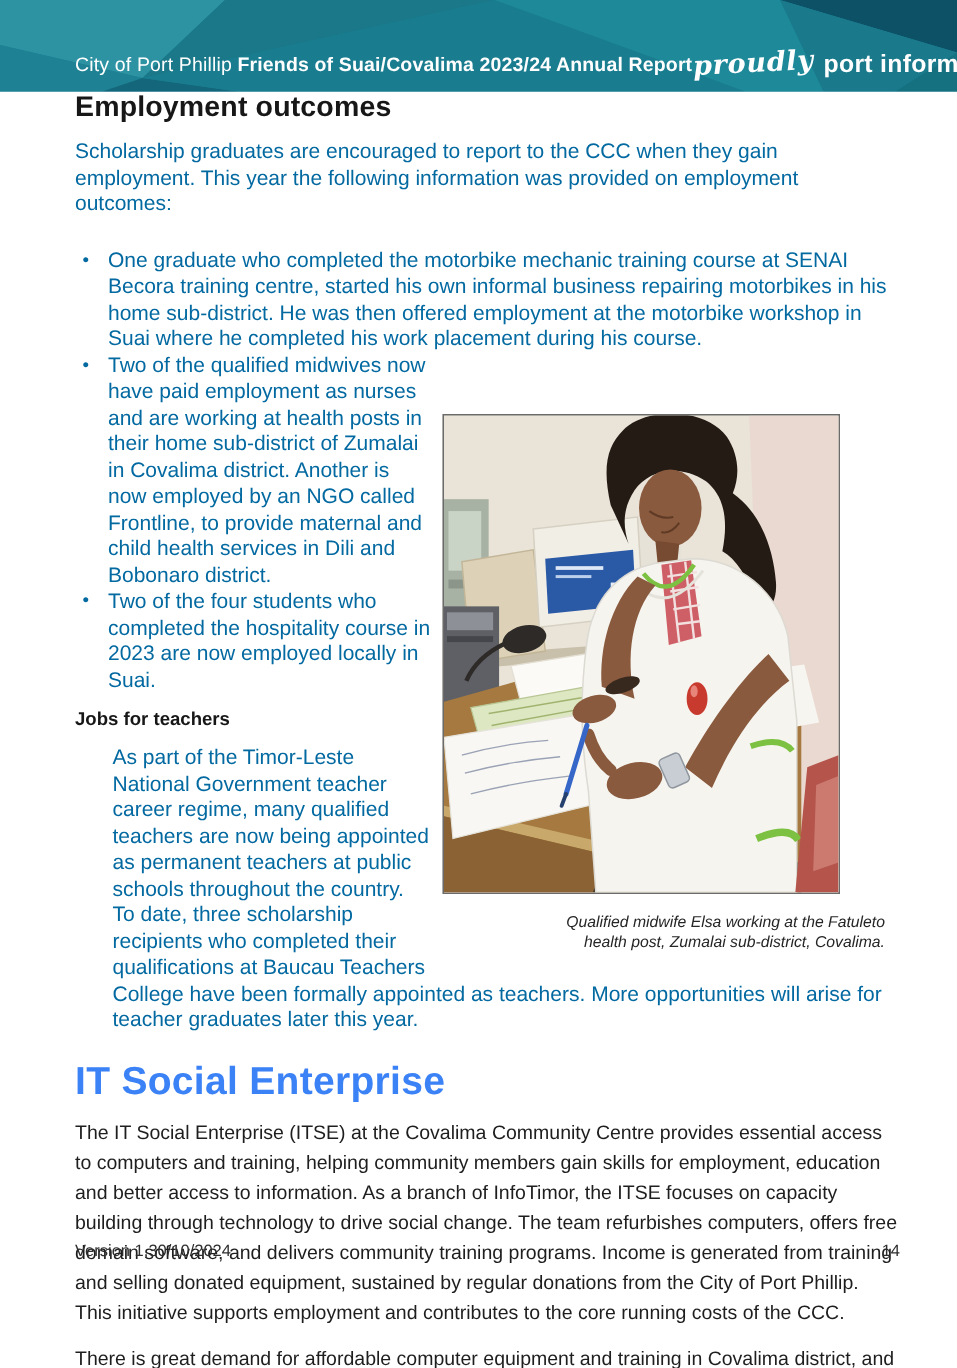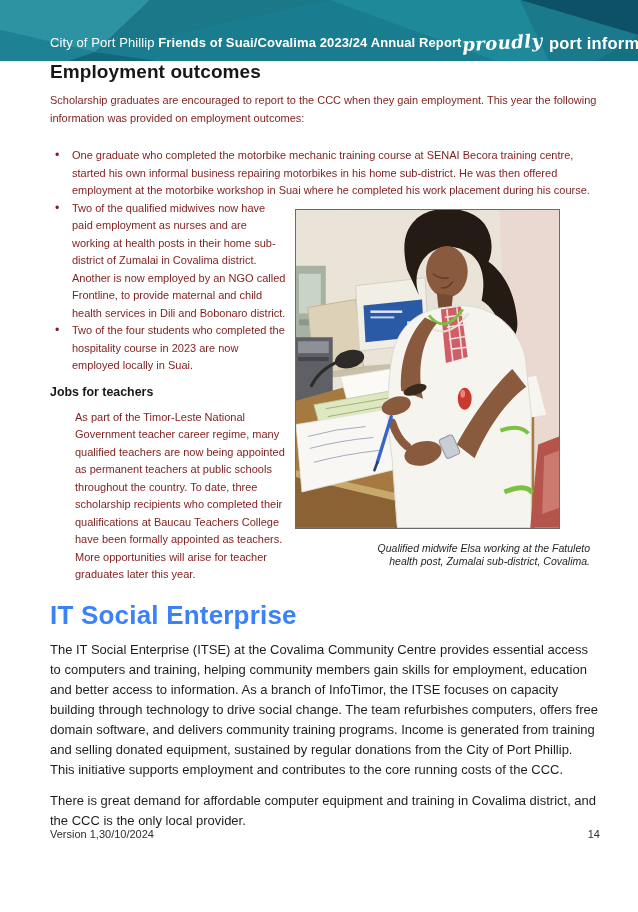--- a/index.html
+++ b/index.html
@@ -15,30 +15,30 @@
   .brand { font-size:13px; color:#ffffff; white-space:nowrap; letter-spacing:.1px; }
   .brand b { font-weight:700; }
   .logo { margin-left:auto; display:flex; align-items:baseline; gap:7px; color:#fff; white-space:nowrap; }
   .logo-script { font-family:"DejaVu Serif", serif; font-style:italic; font-weight:700;
                  font-size:18px; transform:rotate(-3deg); letter-spacing:.5px; }
   .logo-bold { font-weight:700; font-size:16.5px; letter-spacing:.2px; }
 
   
   .main { padding:0 38px 0 50px; }
   h1.emp { font-size:19px; font-weight:700; color:#171717; letter-spacing:.1px; }
-  p.body, li { font-size:11px; line-height:17.5px; color:#7f1d1d; }
+  p.body, li { font-size:14px; line-height:17.5px; color:#0369a1; }
   p.intro { margin-top:9px; }
 
   ul.blist { list-style:none; margin-top:20px; }
   ul.blist li { position:relative; padding-left:22px; }
   ul.blist li::before { content:"•"; position:absolute; left:5px; top:0; font-size:12.4px; }
 
   
   .wrap-section { overflow:visible; }
-  .photo-float { float:right; width:295px; margin:9px 10px 6px 8px; }
+  .photo-float { float:right; width:295px; margin:41px 10px 6px 8px; }
   .photo-frame { width:265px; height:320px; border:1px solid #6b6b6b; background:#e9e3d8; }
   .photo-frame svg { display:block; width:100%; height:100%; }
   .caption { margin-top:13px; margin-left:auto; width:232px; text-align:right;
              font-style:italic; font-size:10.5px; line-height:13.5px; color:#262626; }
 
   h3.jobs { margin-top:10px; font-size:12.4px; font-weight:700; color:#171717; }
   p.jobs-par { margin-top:10px; margin-left:25px; }
   .clear { clear:both; }
 
   

